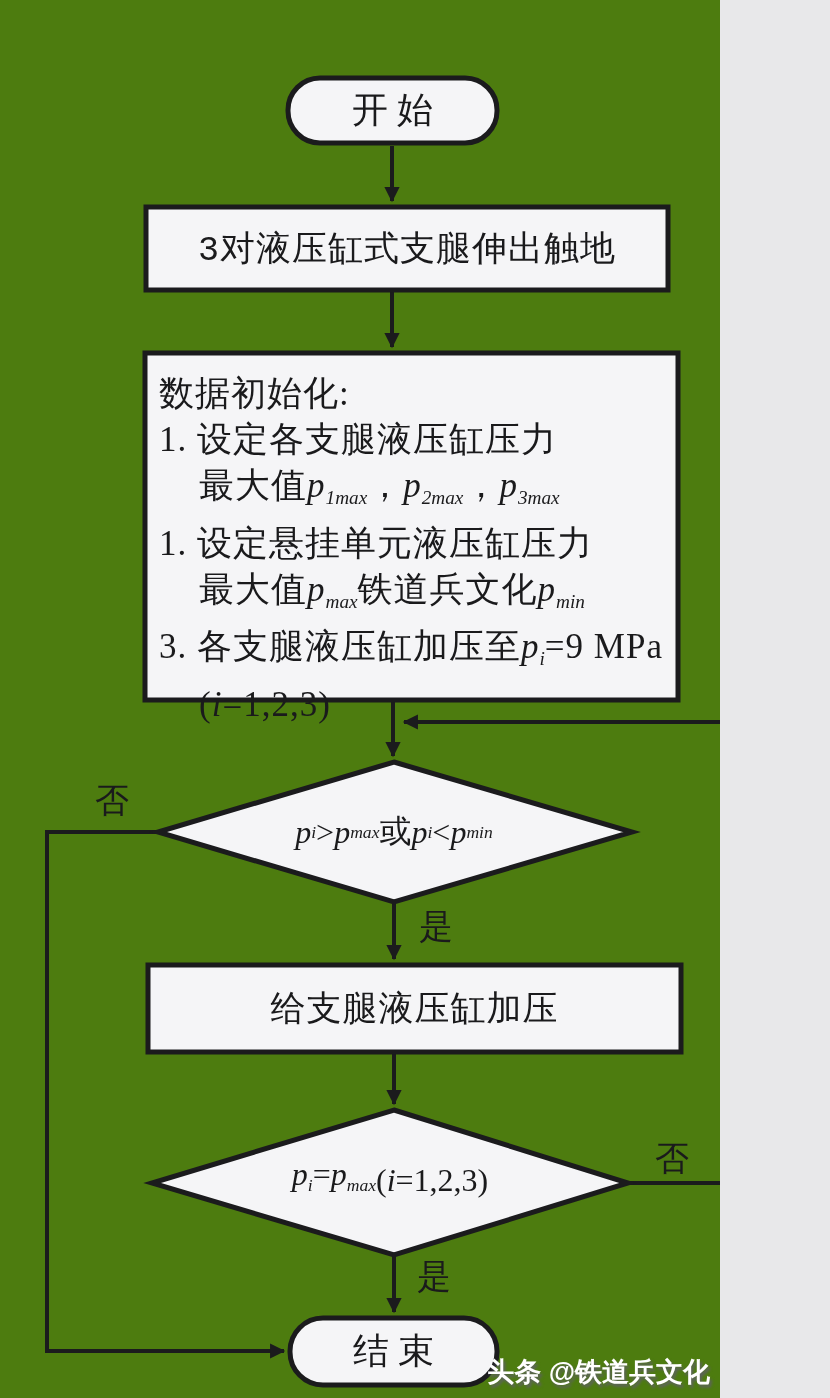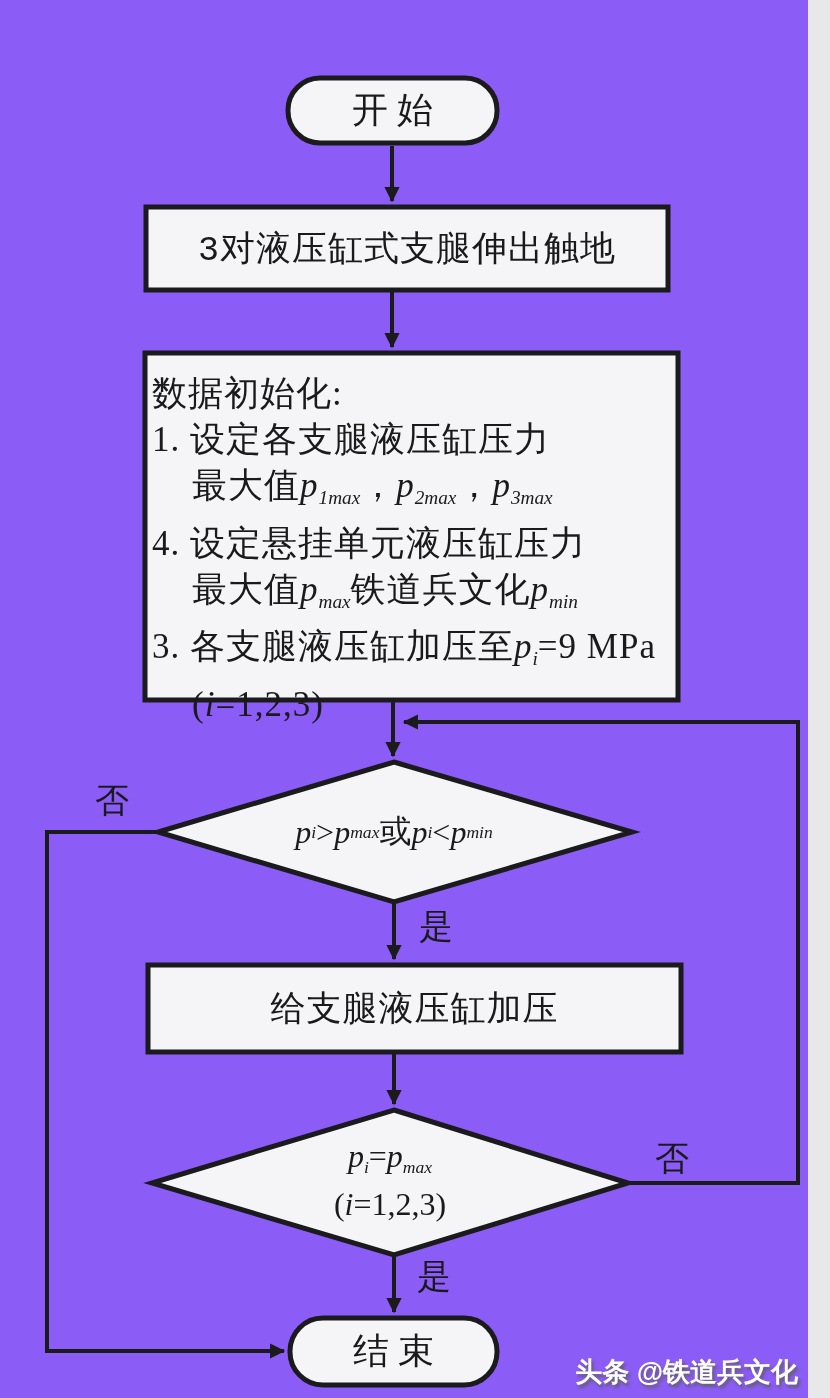--- a/index.html
+++ b/index.html
@@ -2,37 +2,37 @@
 <html><head>
 <meta charset="utf-8">
 <style>
   html,body{margin:0;padding:0;}
   body{
     background:#e8e8ea;
     font-family:"Liberation Serif", serif;
   }
   .stage{
     position:relative;
-    width:808px;height:1398px;
-    background:#8b5cf6;
+    width:720px;height:1398px;
+    background:#4d7c0f;
     overflow:hidden;
     color:#1a1a1c;
   }
   .stage svg{position:absolute;left:0;top:0;}
   .ovl{position:absolute;display:flex;align-items:center;justify-content:center;white-space:nowrap;}
   .node-label{font-size:36px;letter-spacing:9px;text-indent:9px;font-weight:500;}
   .proc-label{font-size:35px;letter-spacing:1px;font-weight:500;font-family:Liberation Mono, monospace;}
-  .init-block{position:absolute;left:152px;top:371px;width:512px;}
+  .init-block{position:absolute;left:159px;top:371px;width:512px;}
   .init-line{font-size:35px;line-height:46px;letter-spacing:1px;white-space:nowrap;}
   .init-line.indent{padding-left:40px;}
   .branch-label{font-size:34px;font-weight:500;}
   .math{font-size:32px;}
   .mv{font-style:italic;font-family:"Liberation Serif", serif;}
   .ms{font-style:italic;font-size:0.55em;vertical-align:-0.35em;letter-spacing:0;}
-  .d2-label{flex-direction:column;line-height:36px;}
+  .d2-label{flex-direction:row;line-height:36px;}
   .watermark{
     position:absolute;right:10px;bottom:8px;
     font-family:"Liberation Sans", sans-serif;
     font-size:27px;font-weight:bold;color:#ffffff;
     text-shadow:2px 3px 3px rgba(95,95,102,0.95);
     white-space:nowrap;
   }
 </style>
 </head>
 <body>
@@ -65,21 +65,21 @@
   </svg>
 
   <div class="ovl node-label" style="left:288px;top:78px;width:209px;height:65px;">开始</div>
 
   <div class="ovl proc-label" style="left:146px;top:207px;width:522px;height:83px;">3对液压缸式支腿伸出触地</div>
 
   <div class="init-block">
     <div class="init-line">数据初始化:</div>
     <div class="init-line">1. 设定各支腿液压缸压力</div>
     <div class="init-line indent"><span>最大值</span><span class="mv">p</span><span class="ms">1max</span><span>，</span><span class="mv">p</span><span class="ms">2max</span><span>，</span><span class="mv">p</span><span class="ms">3max</span></div>
-    <div class="init-line">4. 设定悬挂单元液压缸压力</div>
+    <div class="init-line">1. 设定悬挂单元液压缸压力</div>
     <div class="init-line indent"><span>最大值</span><span class="mv">p</span><span class="ms">max</span><span>铁道兵文化</span><span class="mv">p</span><span class="ms">min</span></div>
     <div class="init-line"><span>3. 各支腿液压缸加压至</span><span class="mv">p</span><span class="ms">i</span><span>=9 MPa</span></div>
     <div class="init-line indent"><span>(</span><span class="mv">i</span><span>=1,2,3)</span></div>
   </div>
 
   <div class="ovl math" style="left:158px;top:806px;width:472px;height:52px;">
     <span class="mv">p</span>
       <span class="ms">i</span>
       <span>&gt;</span>
       <span class="mv">p</span>

